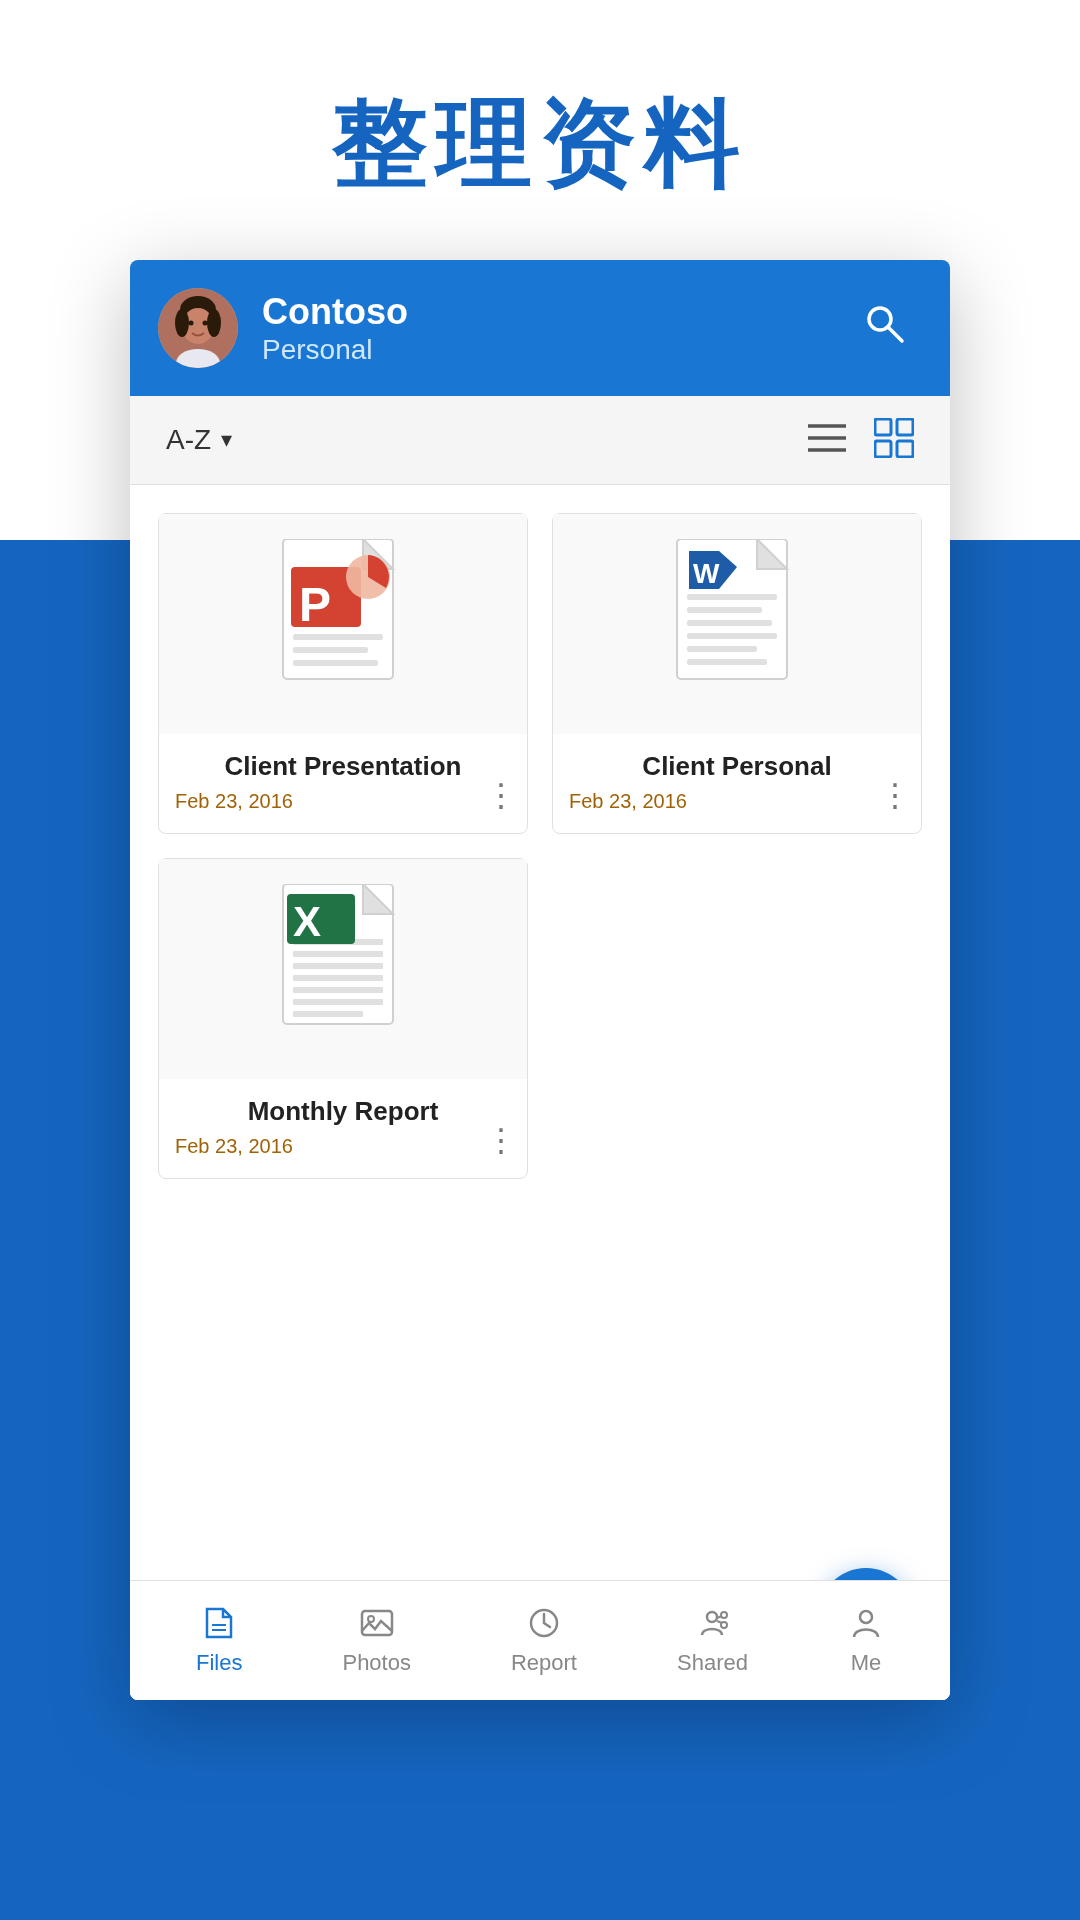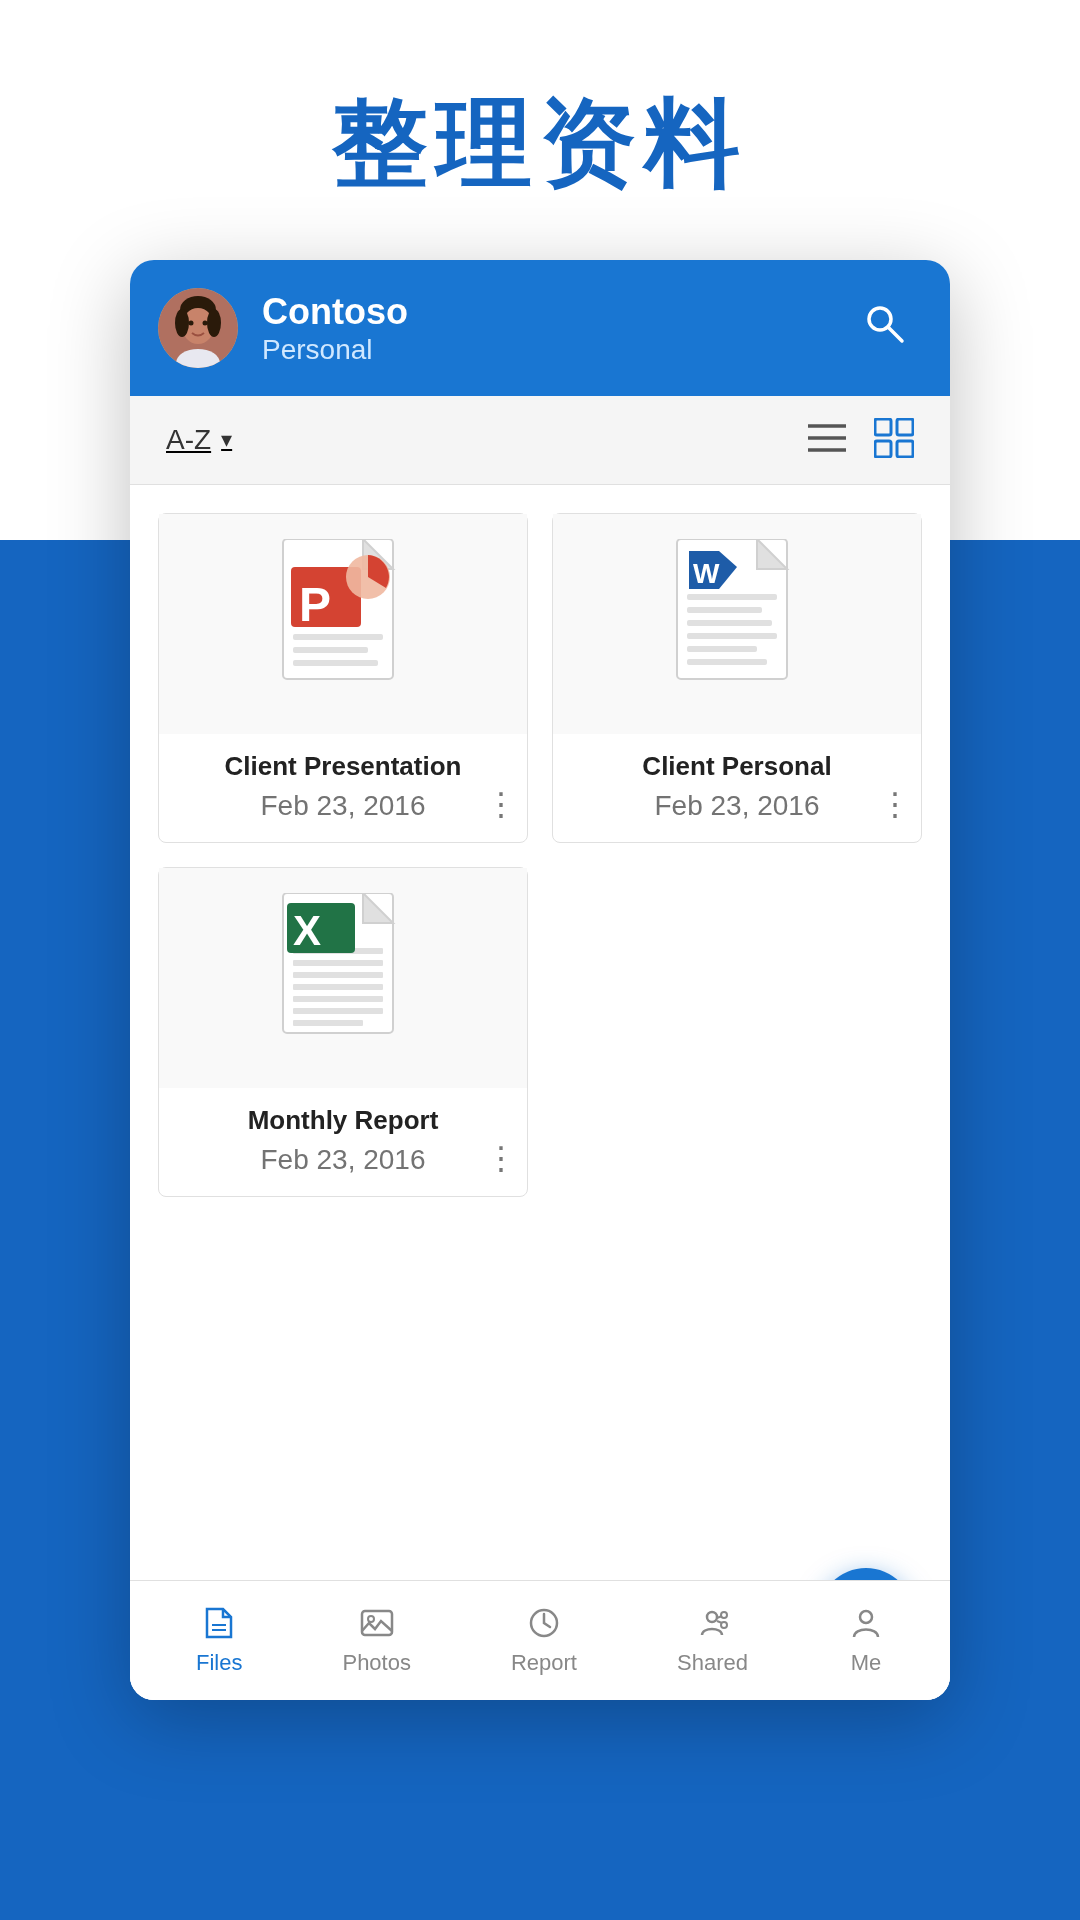--- a/index.html
+++ b/index.html
@@ -46,21 +46,21 @@
     }
 
     
     .phone-container {
       position: absolute;
       top: 260px;
       left: 130px;
       width: 820px;
       height: 1440px;
       background: #ffffff;
-      border-radius: 24px;
+      border-radius: 8px;
       box-shadow: 0 20px 80px rgba(0,0,0,0.25);
       overflow: hidden;
       display: flex;
       flex-direction: column;
     }
 
     
     .app-header {
       background: #1976D2;
       padding: 28px 36px 28px 28px;
@@ -110,21 +110,20 @@
 
     
     .toolbar-row {
       background: #f5f5f5;
       padding: 22px 36px;
       display: flex;
       align-items: center;
       justify-content: space-between;
       border-bottom: 1px solid #e0e0e0;
       flex-shrink: 0;
-      text-decoration: underline;
     }
 
     .sort-btn {
       display: flex;
       align-items: center;
       gap: 10px;
       font-size: 28px;
       color: #333;
       cursor: pointer;
     }
@@ -182,23 +181,22 @@
     .file-name {
       font-size: 26px;
       font-weight: 700;
       color: #222;
       line-height: 1.3;
       margin-bottom: 6px;
       text-align: center;
     }
 
     .file-date {
-      font-size: 28px;
-      color: #737373;
-      text-align: center;
+      font-size: 20px;
+      color: #a16207;
     }
 
     .more-btn {
       position: absolute;
       bottom: 22px;
       right: 12px;
       font-size: 32px;
       color: #777;
       cursor: pointer;
       line-height: 1;

